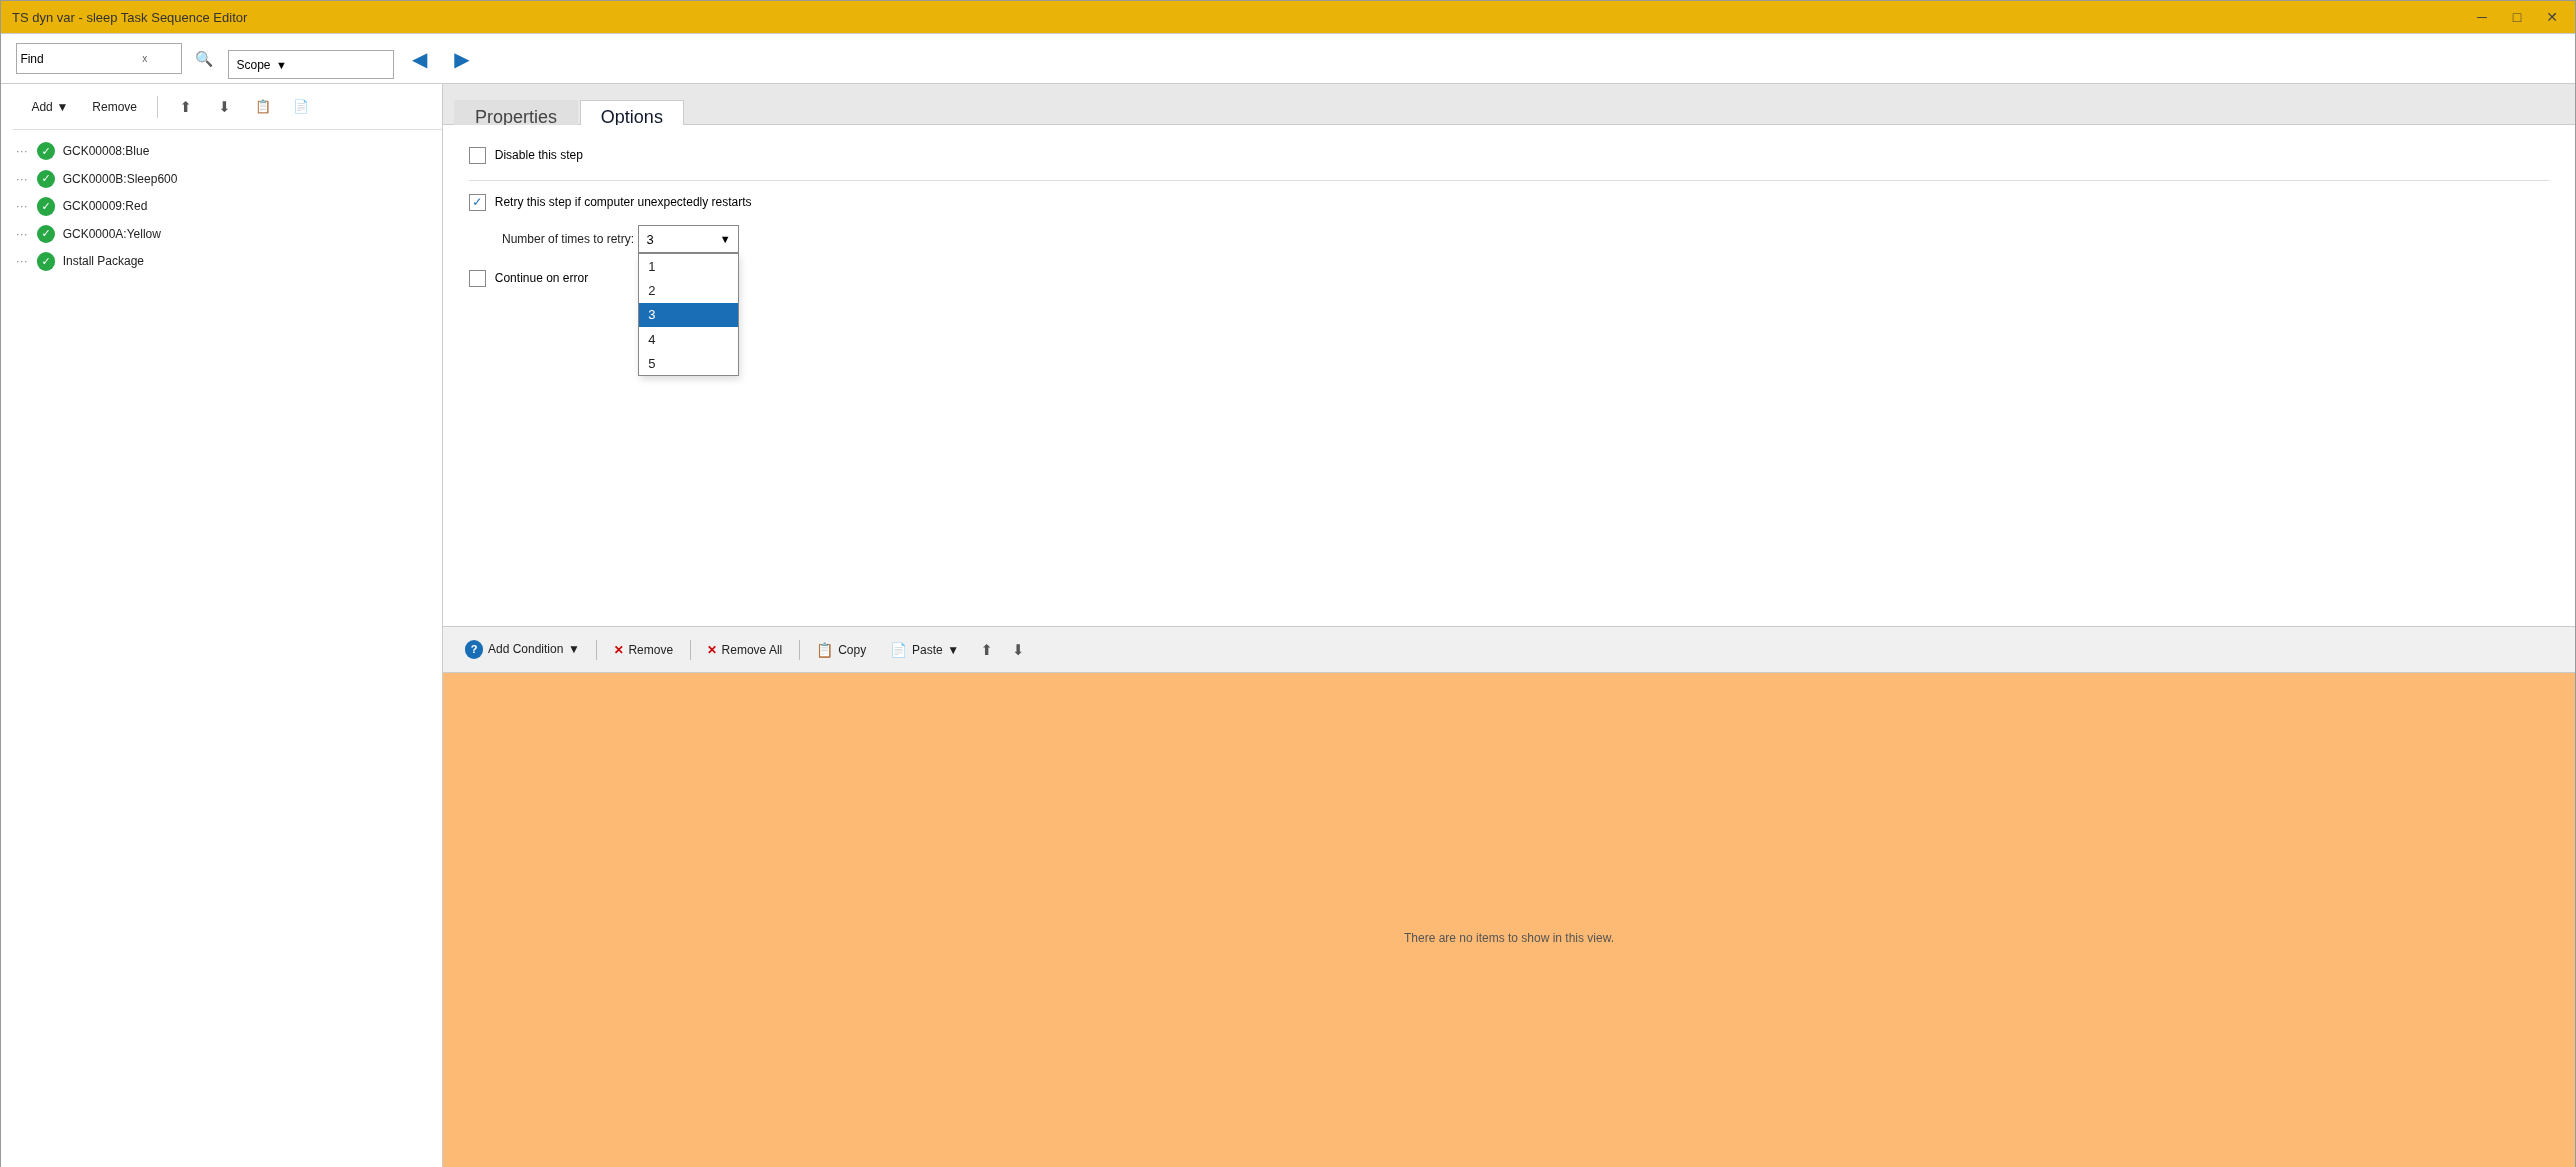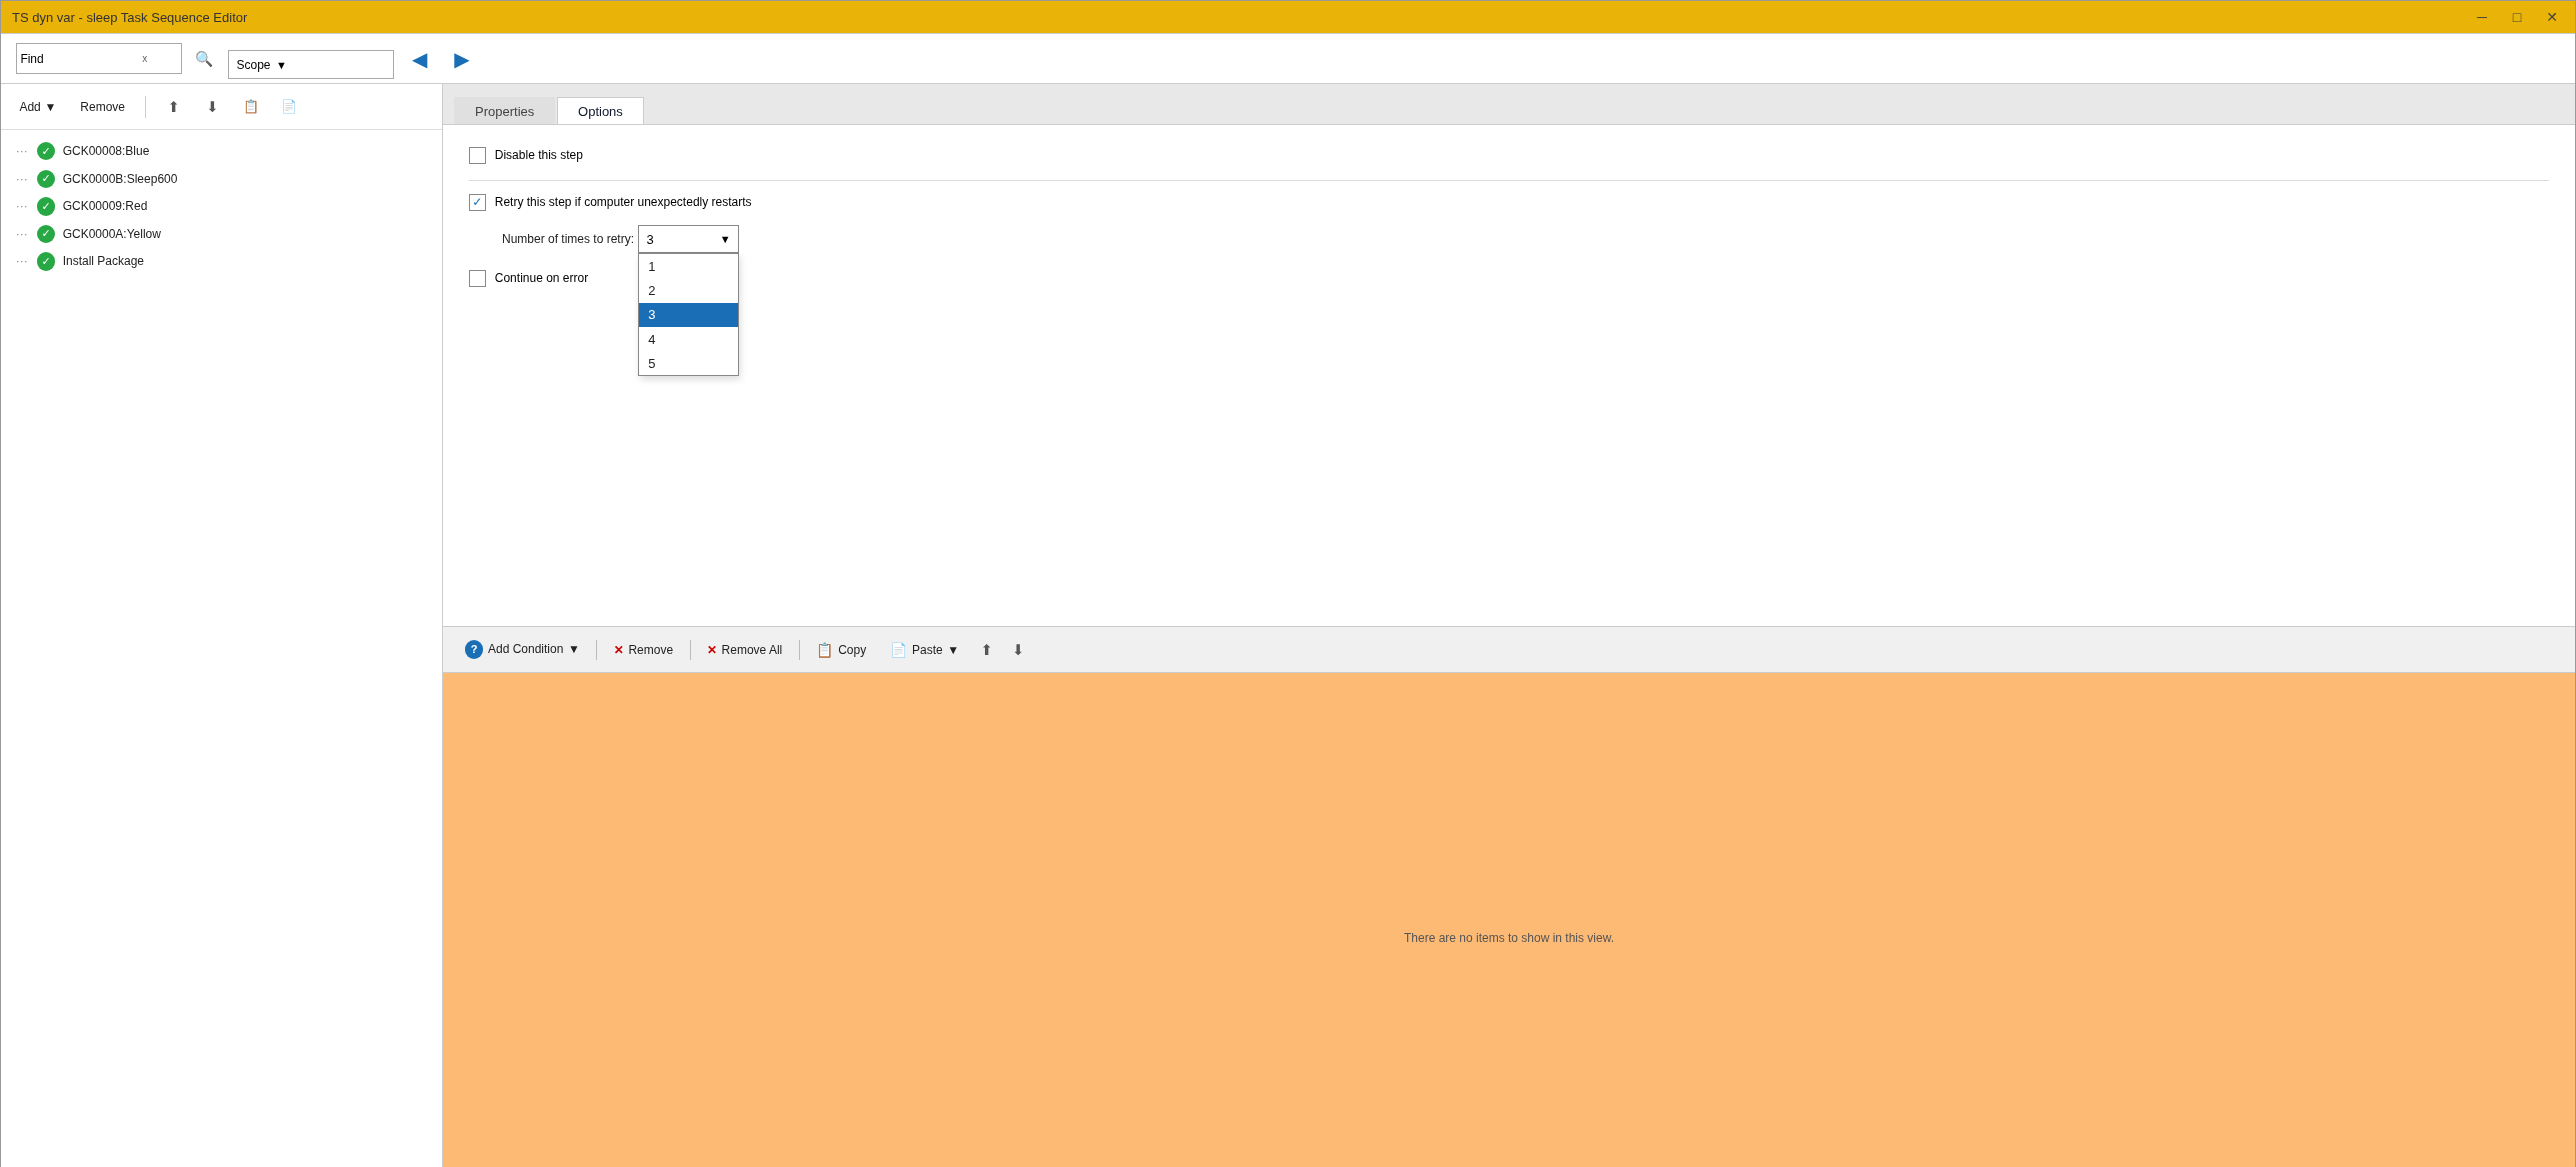--- a/index.html
+++ b/index.html
@@ -129,20 +129,21 @@
       flex-shrink: 0;
     }
     .sidebar-toolbar {
       height: 46px;
       display: flex;
       align-items: center;
       padding: 0 11px;
       gap: 9.2px;
       border-bottom: 0.9px solid #ddd;
       flex-shrink: 0;
+      margin-left: 12px;
     }
     .add-btn {
       display: flex;
       align-items: center;
       gap: 3.7px;
       cursor: pointer;
       font-size: 12px;
       color: #222;
       padding: 3.7px 7.4px;
       border: none;
@@ -218,28 +219,28 @@
       background: #e8e8e8;
       border-bottom: 0.9px solid #ccc;
       flex-shrink: 0;
       height: 41px;
       align-items: flex-end;
       padding: 0 11px;
     }
     .tab {
       padding: 5.5px 20px;
       cursor: pointer;
-      font-size: 13px;
+      font-size: 18px;
       border: 0.9px solid transparent;
       border-bottom: none;
       margin-right: 1.8px;
       background: #e0e0e0;
       color: #444;
       position: relative;
-      top: 0;
+      top: 9px;
     }
     .tab.active {
       background: #fff;
       border-color: #ccc;
       color: #0f172a;
       font-weight: 500;
     }
     .panel-content {
       flex: 1;
       background: #fff;

